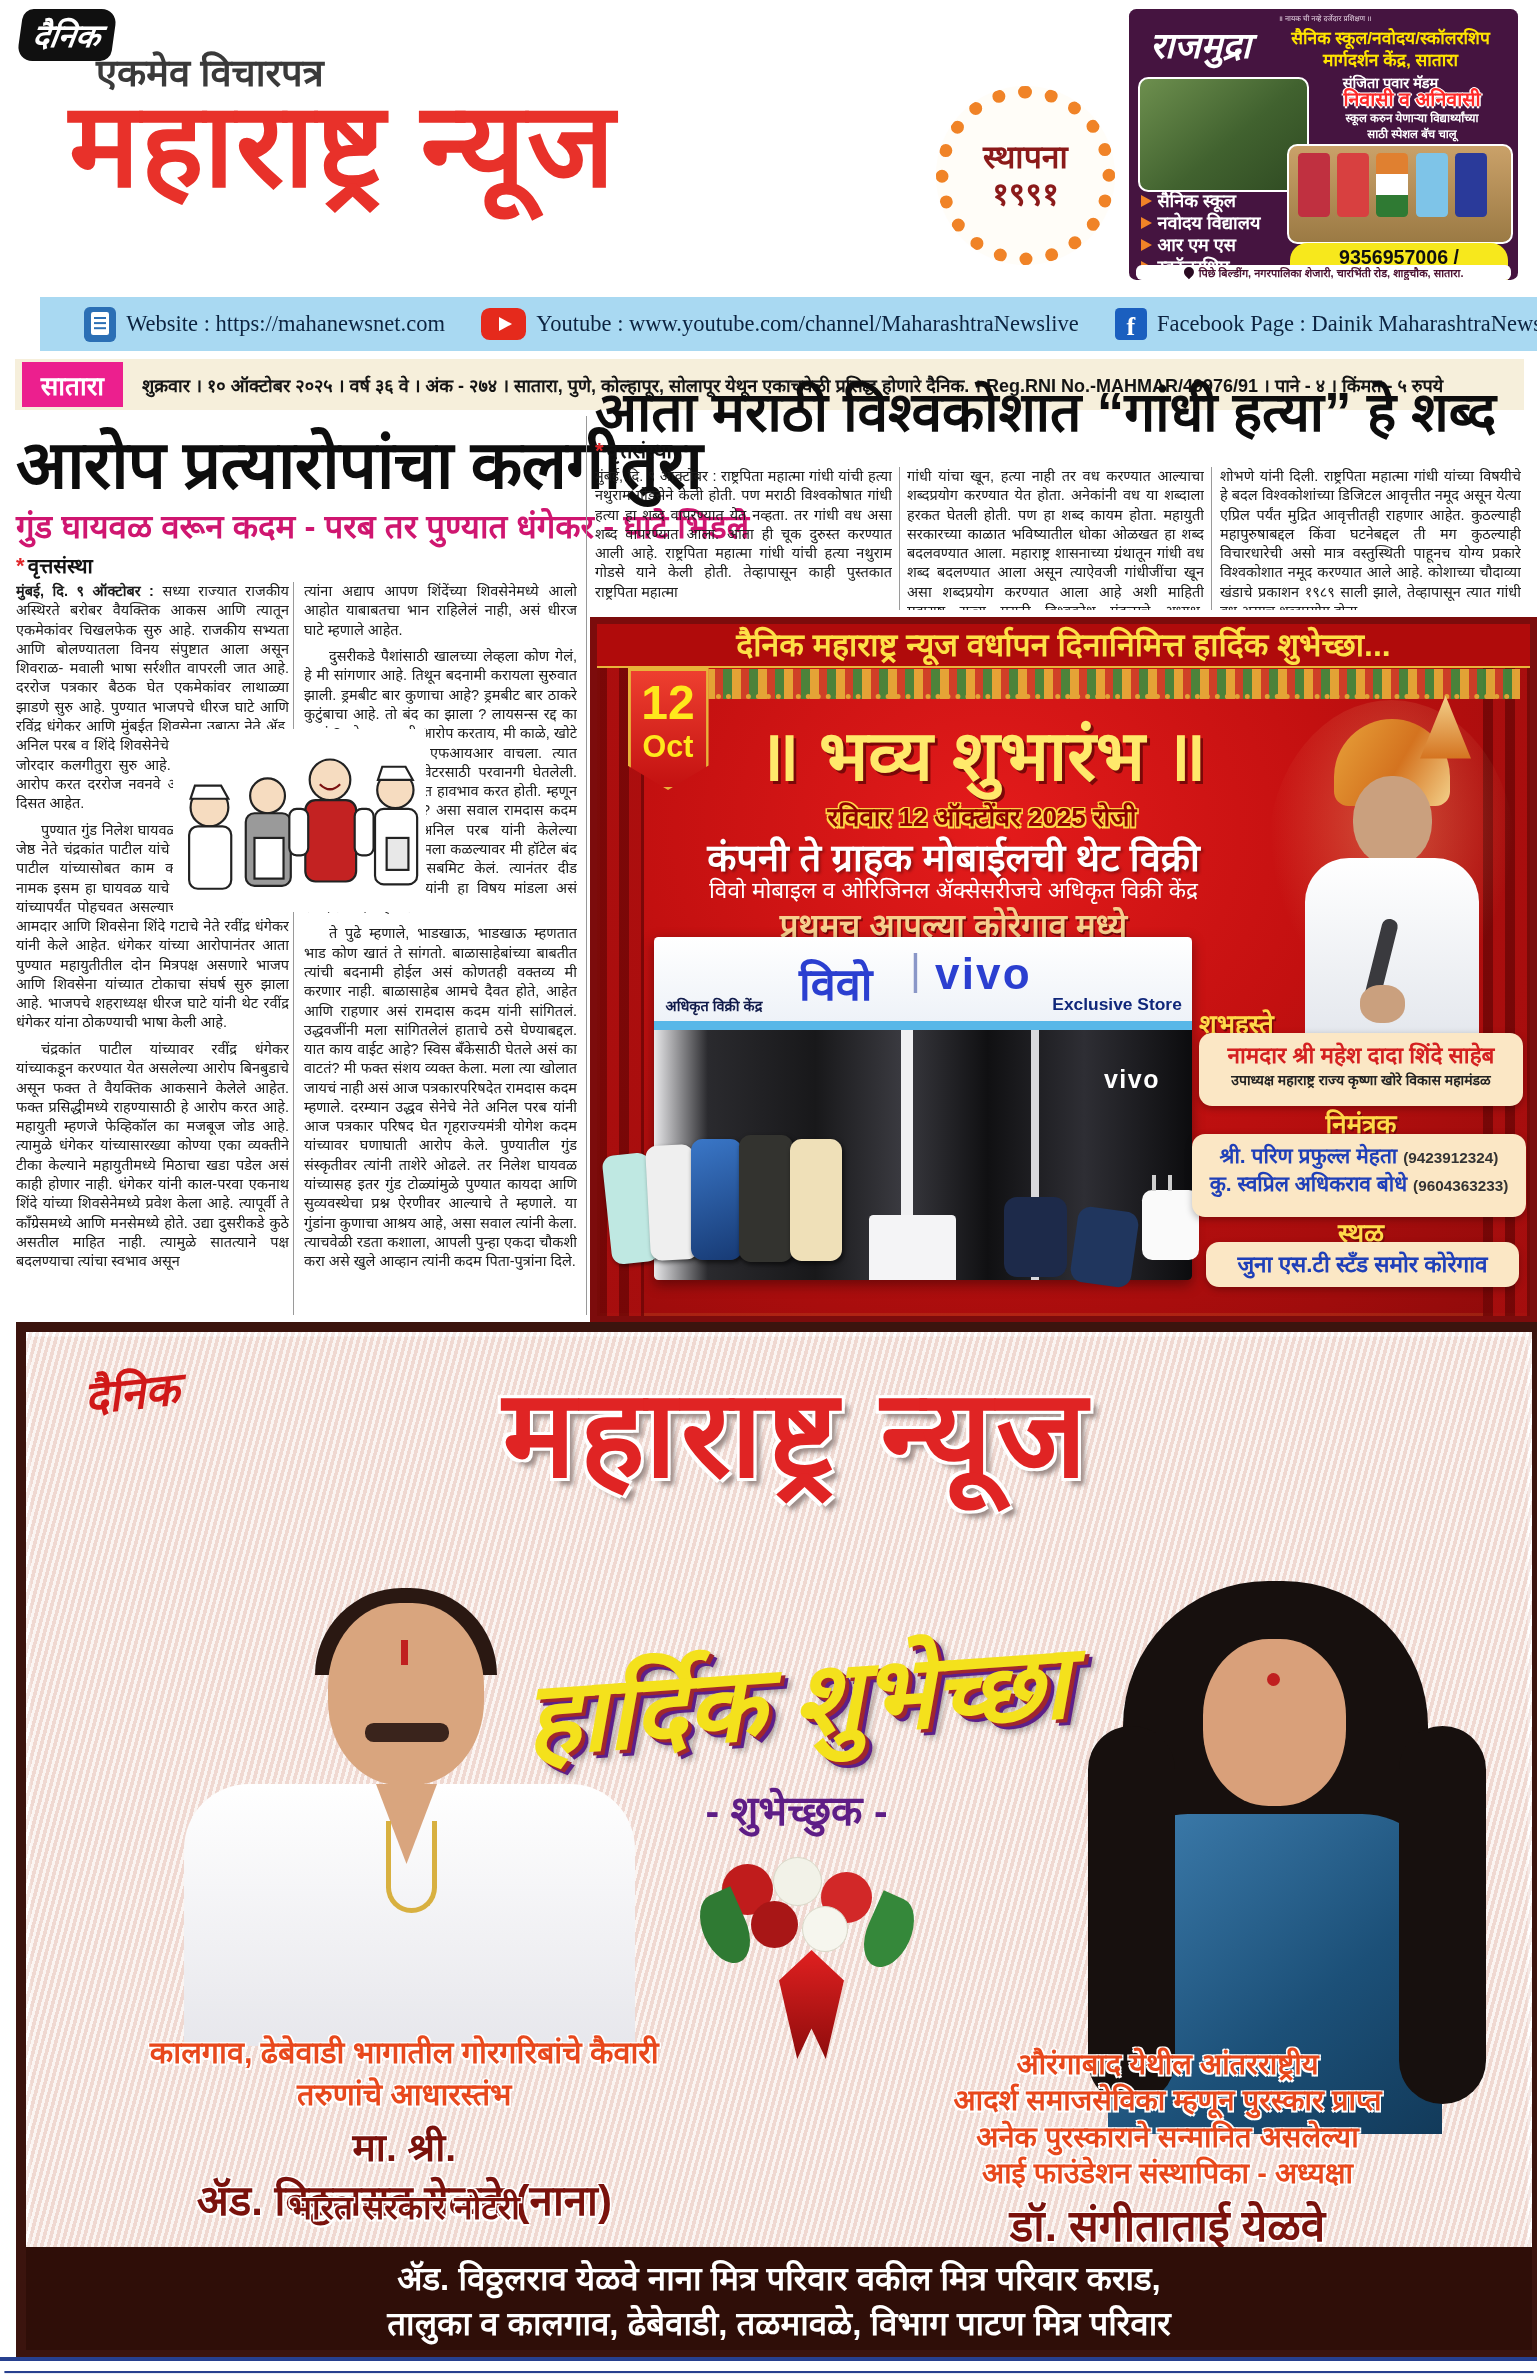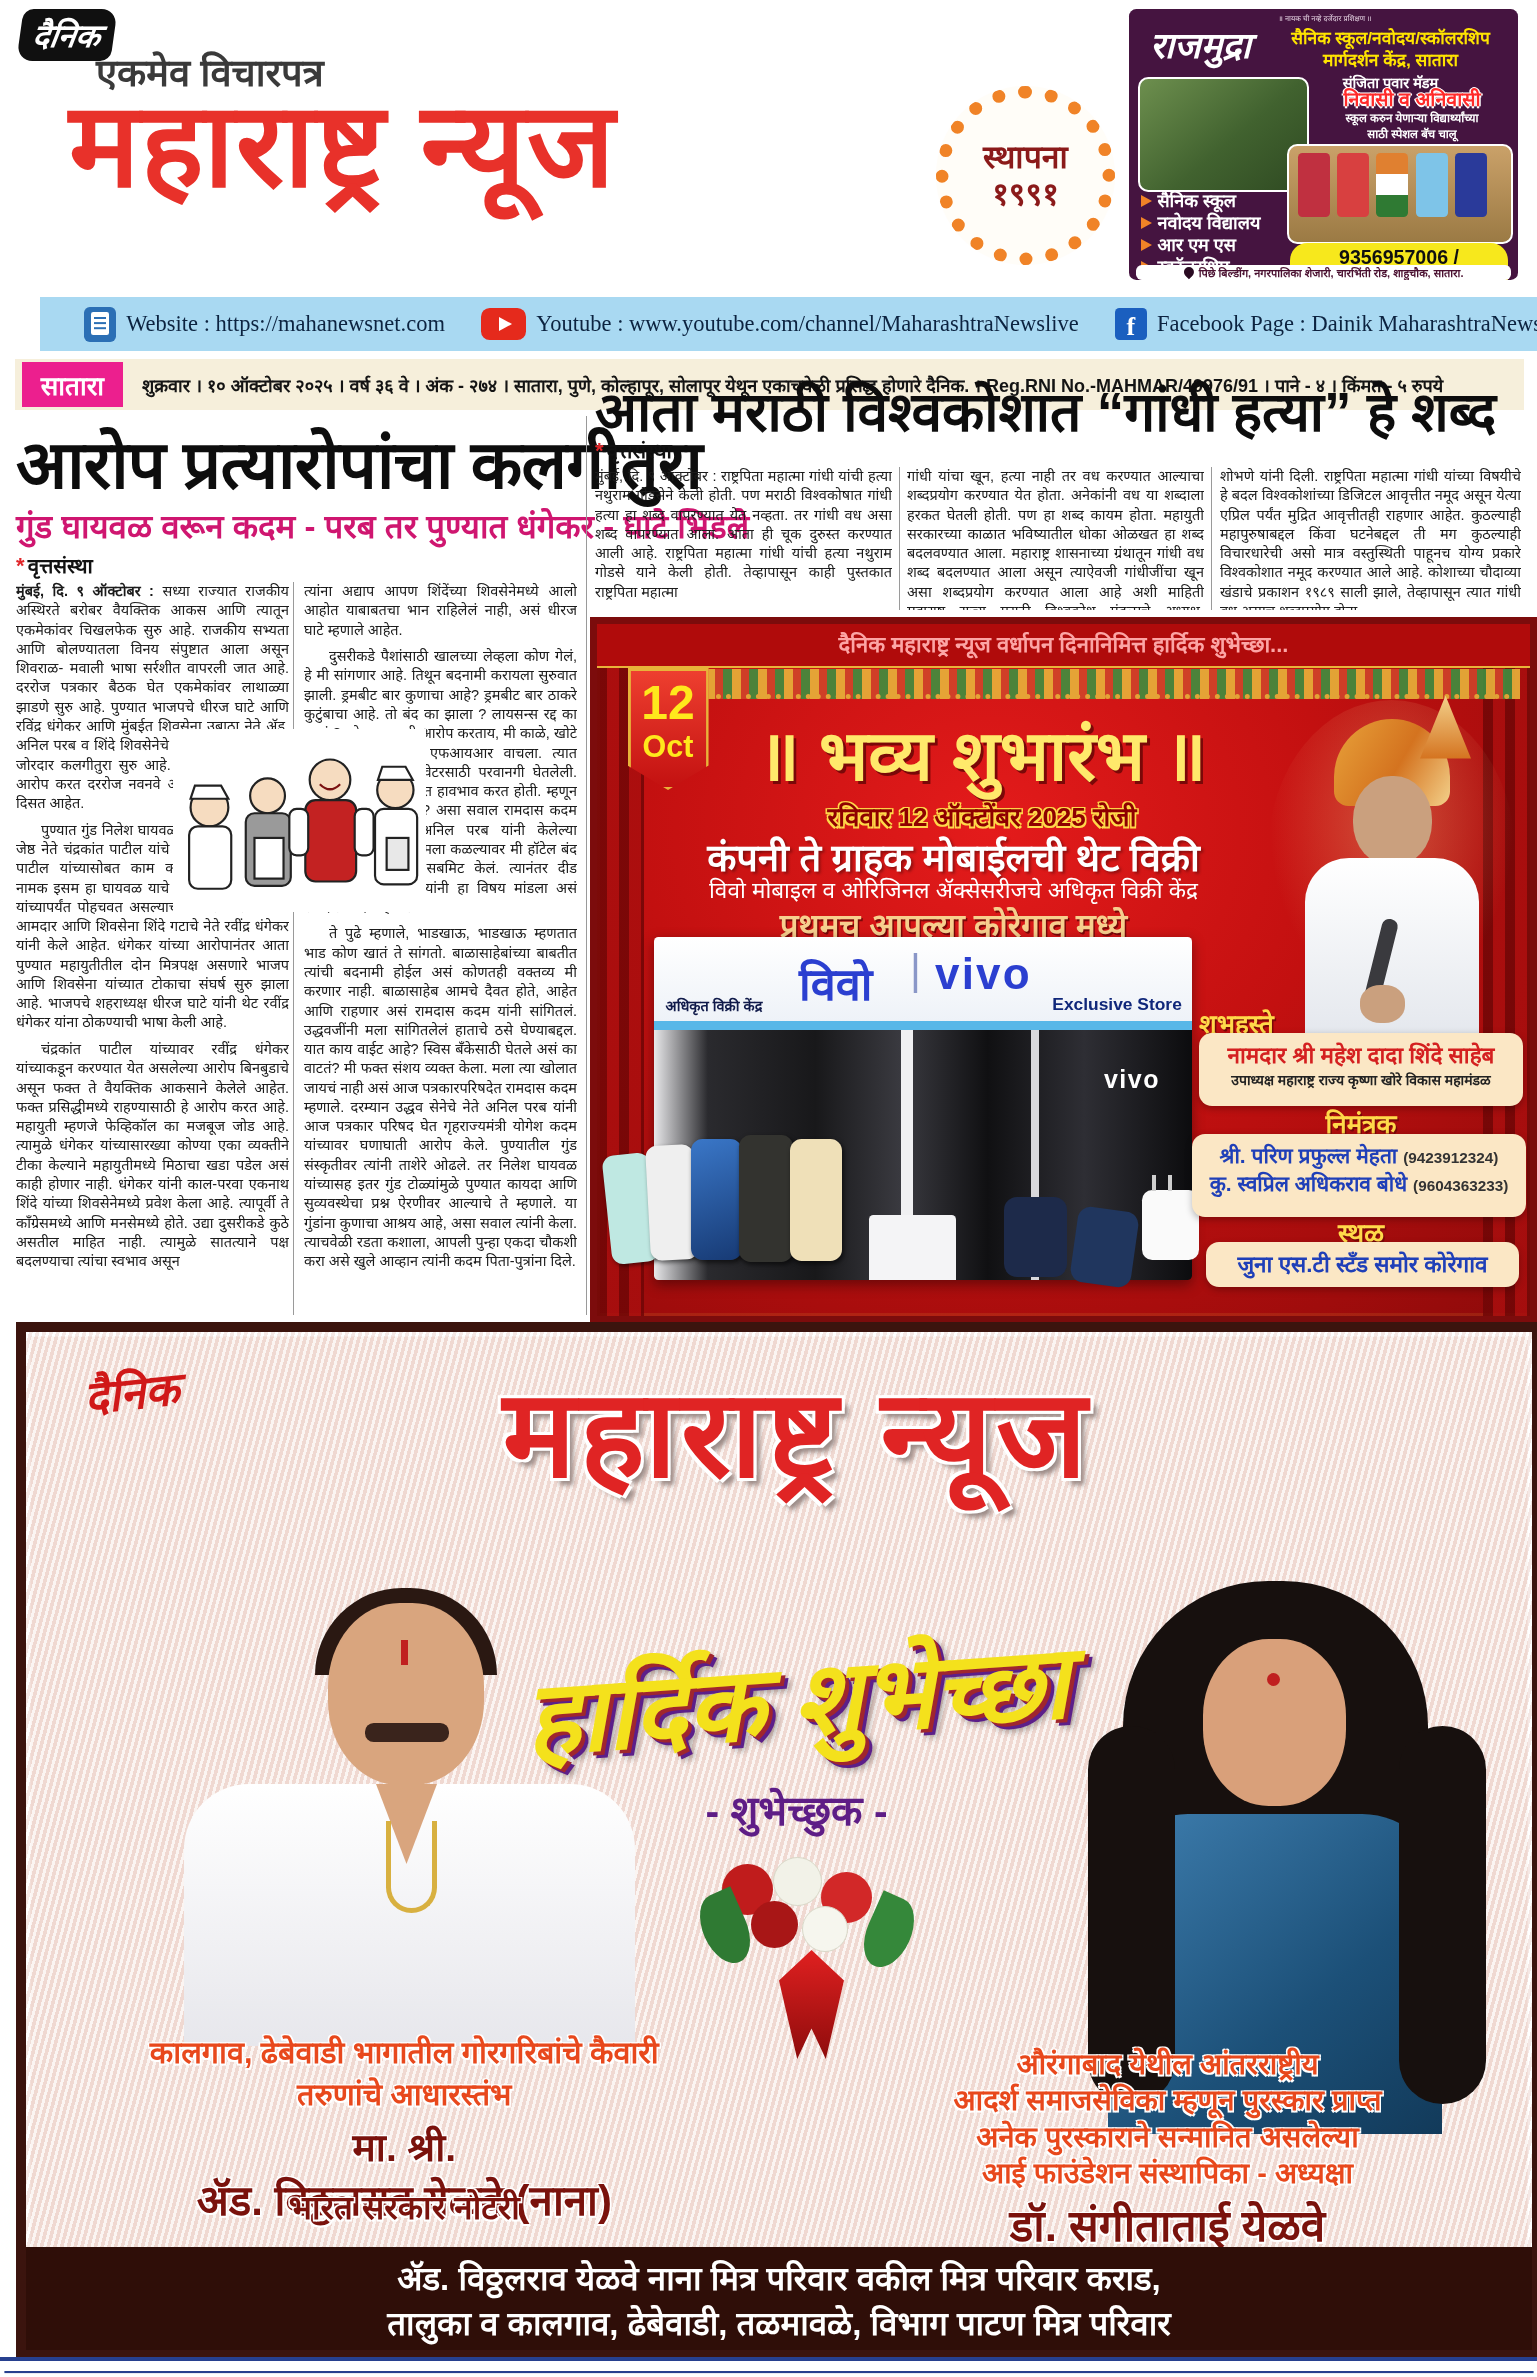--- a/index.html
+++ b/index.html
@@ -71,21 +71,21 @@
   .hl-right{font-size:55px;color:#0d0d0d;font-weight:bold;}
   .vrule{width:0.7px;background:#9a9a9a;}
 
   .cartoon-box{background:#fff;}
 
   
   .vivo-ad{background:radial-gradient(ellipse at 42% 30%,#e41b1b 0%,#c31010 45%,#8e0a0a 100%);
     border:7.3px solid #7c0c0c;box-shadow:inset 0 0 0 2.9px #e8b33a22;overflow:hidden;}
   .curtain{position:absolute;top:0;bottom:0;width:47px;
     background:repeating-linear-gradient(90deg,#6f0606 0 10.2px,#a80e0e 10.2px 22px);opacity:.85;}
-  .vad-header{background:#b00b0b;color:#fca5a5;font-weight:bold;font-size:22px;text-align:center;
+  .vad-header{background:#b00b0b;color:#fde047;font-weight:bold;font-size:32px;text-align:center;
     border-bottom:2.2px solid #e8b33a;}
   .garland{background:repeating-linear-gradient(90deg,#e8b33a 0 8.7px,#d0442a 8.7px 17.4px,#3f8f3f 17.4px 26px);
     border-bottom:5.8px dotted #e8b33a;opacity:.9;}
   .ribbon{background:linear-gradient(#ef4030,#c21010);clip-path:polygon(0 0,100% 0,100% 80%,50% 100%,0 80%);
     box-shadow:inset 0 0 0 2.9px #e8b33a;color:#ffe81c;text-align:center;font-weight:bold;}
   .vad-title{color:#ffe96b;font-weight:bold;font-size:70px;text-shadow:2.9px 2.9px 0 #7a0808;}
   .vad-date{color:#8f0000;font-weight:bold;font-size:26px;
     text-shadow:0 0 1.5px #ffd94a,1.5px 1.5px 0 #ffd94a,-1.5px -1.5px 0 #ffd94a,1.5px -1.5px 0 #ffd94a,-1.5px 1.5px 0 #ffd94a;}
   .vad-l1{color:#fff;font-weight:bold;font-size:38px;text-shadow:2.2px 2.2px 2.9px #00000055;}
   .vad-l2{color:#fff;font-weight:normal;font-size:22.5px;text-align:center;}

